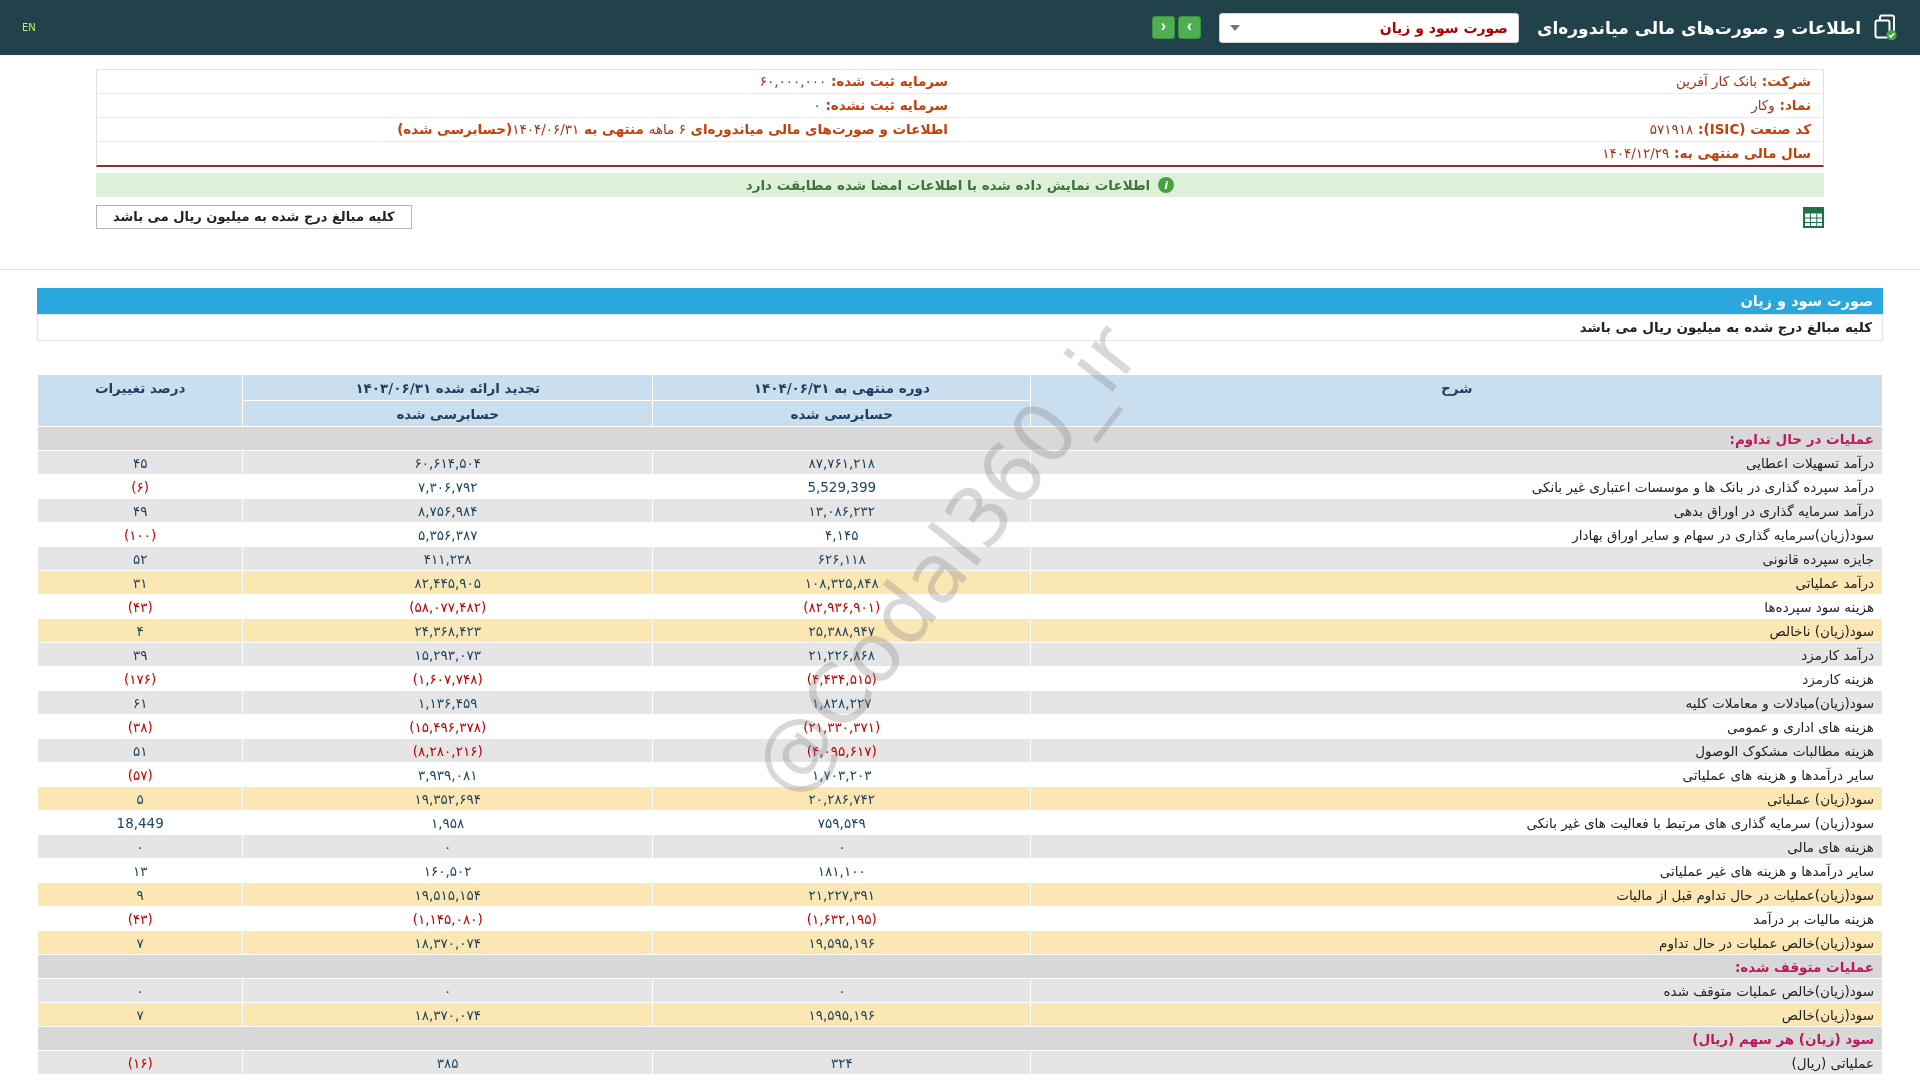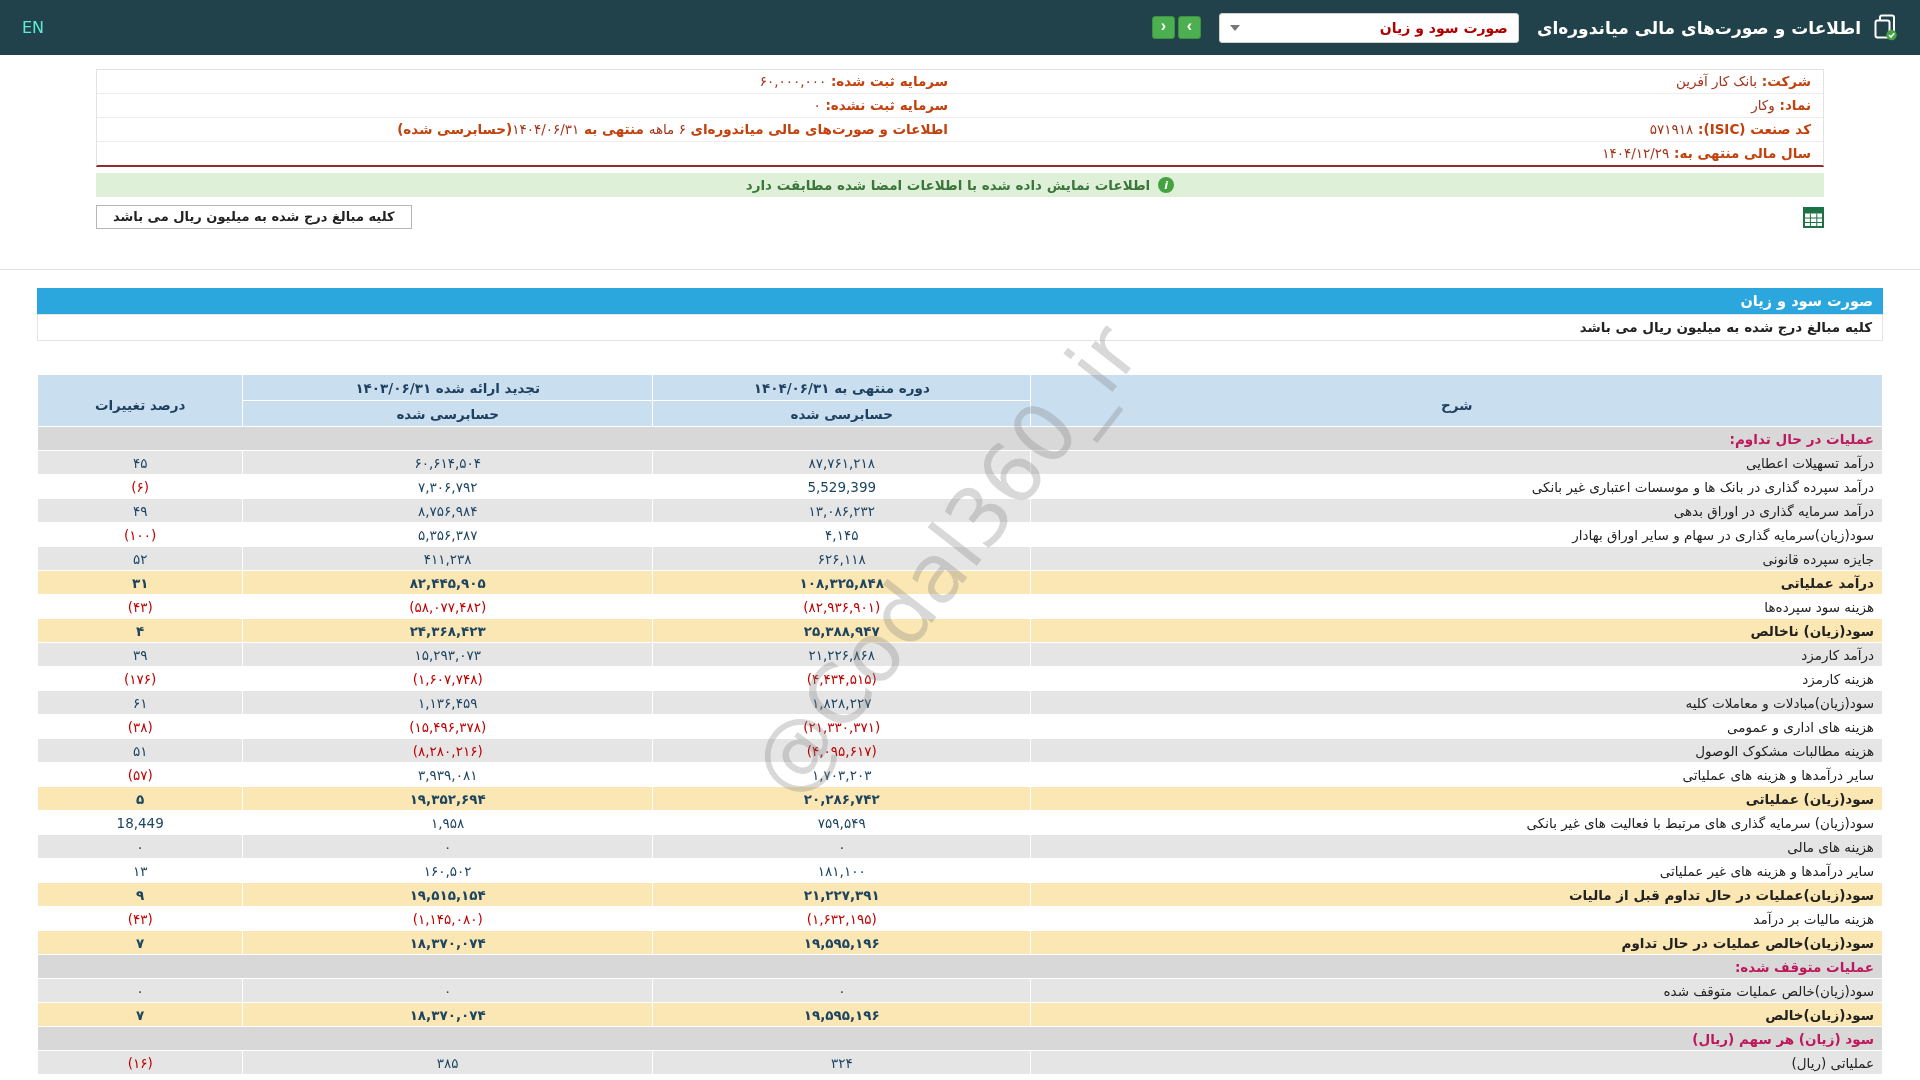--- a/index.html
+++ b/index.html
@@ -11,21 +11,21 @@
   .topbar{height:55px;background:#21414b;display:flex;align-items:center;padding:0 22px;gap:12px}
   .topbar-icon{display:flex;align-items:center;cursor:pointer}
   .topbar-title{color:#fff;font-size:17px;font-weight:bold;white-space:nowrap}
   .report-select{width:300px;height:30px;background:#fff;border:1px solid #d0d0d0;border-radius:3px;
     display:flex;align-items:center;justify-content:space-between;padding:0 10px;cursor:pointer;margin-right:6px}
   .select-value{color:#b00000;font-size:14px;font-weight:bold;white-space:nowrap}
   .select-arrow{width:0;height:0;border-left:5px solid transparent;border-right:5px solid transparent;border-top:6px solid #777}
   .nav-group{display:flex;gap:3px;margin-right:6px}
   .nav-btn{width:23px;height:23px;background:#4CAF50;border:1px solid #3d9140;border-radius:3px;color:#fff;
     font-size:16px;font-weight:bold;line-height:1;cursor:pointer;display:flex;align-items:center;justify-content:center;padding-bottom:3px}
-  .lang-link{margin-right:auto;color:#5eead4;font-size:16px;text-decoration:none;cursor:pointer}
+  .lang-link{margin-right:auto;color:#bef264;font-size:10px;text-decoration:none;cursor:pointer}
 
   
   .info-panel{margin:14px 96px 0;border:1px solid #e2e2e2;border-bottom:2px solid #8e2d2d;background:#fff}
   .info-row{display:grid;grid-template-columns:1fr 1fr;border-bottom:1px solid #ececec}
   .info-row:last-child{border-bottom:none}
   .info-cell{padding:3px 12px;font-size:13.5px;color:#222;line-height:17px;white-space:nowrap}
   .info-cell .lbl{font-weight:bold;color:#c2410c}
   .info-cell .val-red{color:#a3341a}
   .num{direction:ltr;unicode-bidi:isolate}
 
@@ -43,30 +43,30 @@
 
   .page-divider{margin-top:40px;border-top:1px solid #e0e0e0}
 
   
   .statement{margin:18px 37px 0}
   .statement-header{height:26px;line-height:26px;background:#2ba7dd;color:#fff;font-size:14.5px;font-weight:bold;padding:0 10px}
   .statement-units{height:27px;line-height:25px;border:1px solid #e4e4e4;background:#fff;font-size:13.5px;
     font-weight:bold;color:#222;padding:0 10px;text-align:right}
   .statement-table{width:100%;border-collapse:separate;border-spacing:1px;margin-top:33px;table-layout:fixed;direction:rtl}
   .statement-table th{background:#c9dff0;color:#1f3f5f;font-size:13.5px;font-weight:bold;height:25px;text-align:center}
-  th.rowspan-head{vertical-align:top;padding-top:22px}
+  th.rowspan-head{vertical-align:top;padding-top:5px}
   .statement-table td{height:23px;font-size:13.5px;padding:0 8px;vertical-align:middle;overflow:hidden;white-space:nowrap}
   td.cell-label{text-align:right;color:#222}
   td.cell-num{text-align:center;color:#1d4460;direction:ltr}
   td.neg{color:#c00000}
   tr.row-blue td{background:#e5e5e5}
   tr.row-white td{background:#fff}
   tr.row-yellow td{background:#fbe7b3}
   tr.row-gray td{background:#d8d8d8;font-weight:bold;color:#be185d}
-  tr.bold-row td{font-weight:bold}
+  tr.bold-row td{font-weight:normal}
 
   .watermark{position:absolute;top:560px;left:945px;transform:translate(-50%,-50%) rotate(-52deg);
     font-size:82px;color:rgba(125,125,125,.3);z-index:5;pointer-events:none;white-space:nowrap;direction:ltr}
 </style>
 </head>
 <body>
 
 <div class="page">
 
   <div class="watermark">@Codal360_ir</div>

